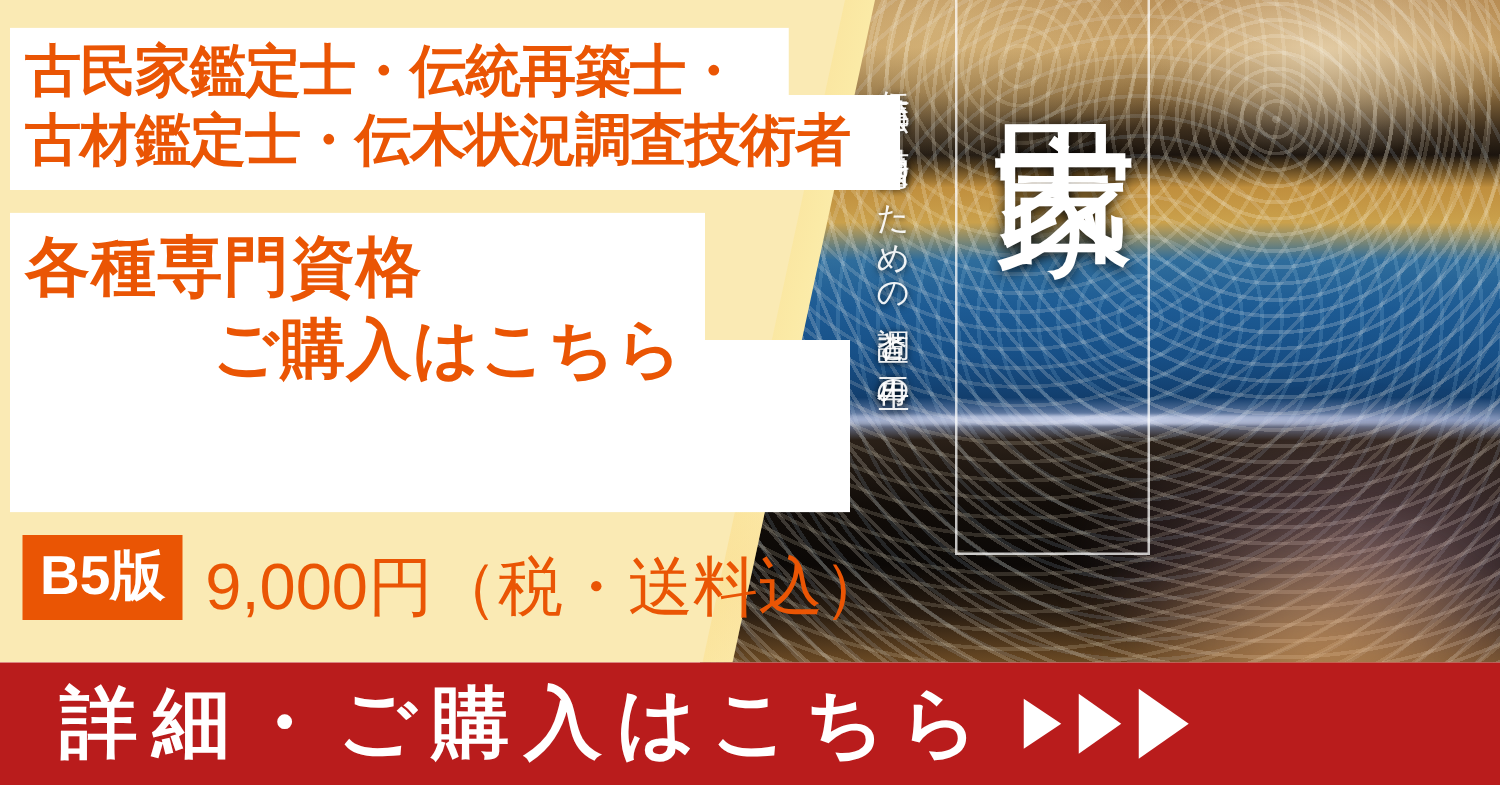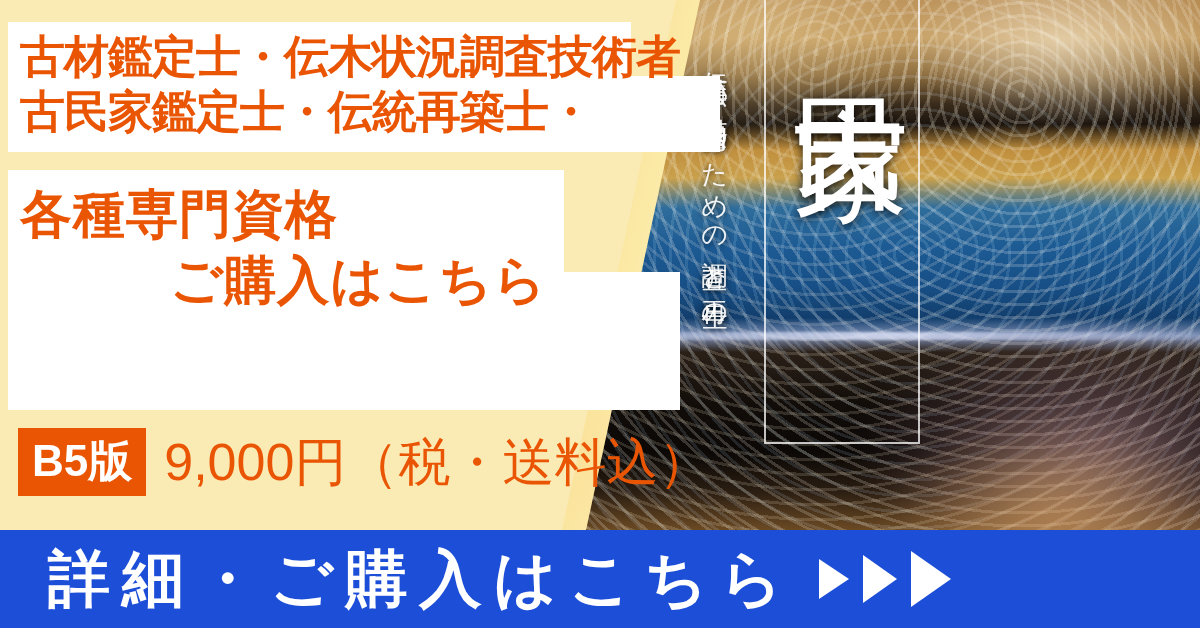--- a/index.html
+++ b/index.html
@@ -133,36 +133,36 @@
     color:#ea5504;font-weight:bold;
     font-size:52px;line-height:1.26;letter-spacing:1px;
     white-space:nowrap;
   }
   .title-big .l1{display:block;text-align:left;}
   .title-big .l2{display:block;text-align:left;padding-left:150px;}
 
   
   .price-row{
     position:absolute;left:18px;top:428px;
-    display:flex;align-items:center;gap:18px;
+    display:flex;align-items:flex-end;gap:18px;
   }
   .badge{
     background:#ea5504;color:#ffffff;font-weight:bold;
     font-size:44px;line-height:1;padding:11px 14px 13px;
     white-space:nowrap;letter-spacing:0px;
   }
   .price-text{
     color:#ea5504;font-size:52px;line-height:1;white-space:nowrap;
     letter-spacing:0px;
   }
 
   
   .cta{
     position:absolute;left:0;top:530px;width:1200px;height:98px;
-    background:#1d4ed8;display:flex;align-items:center;
+    background:#b91c1c;display:flex;align-items:center;
   }
   .cta-text{
     color:#ffffff;font-weight:bold;font-size:62px;line-height:1;
     letter-spacing:12px;margin-left:48px;white-space:nowrap;
   }
   .cta-arrows{
     display:flex;align-items:center;gap:14px;margin-left:24px;
   }
   .arrow{width:0;height:0;border-style:solid;border-color:transparent;
     border-left-color:#ffffff;border-right-width:0;}
@@ -189,22 +189,22 @@
     <div class="bg-warm"></div>
     <div class="bg-warm-tint"></div>
   </div>
 
   <div class="cream"></div>
 
   <div class="white-top"></div>
   <div class="white-mid"></div>
 
   <div class="headline">
+    <div>古民家鑑定士・伝統再築士・</div>
     <div>古材鑑定士・伝木状況調査技術者</div>
-    <div>古民家鑑定士・伝統再築士・</div>
   </div>
 
   <div class="title-big">
     <span class="l1">各種専門資格</span>
     <span class="l2">ご購入はこちら</span>
   </div>
 
   <div class="price-row">
     <span class="badge">B5版</span>
     <span class="price-text">9,000円（税・送料込）</span>

